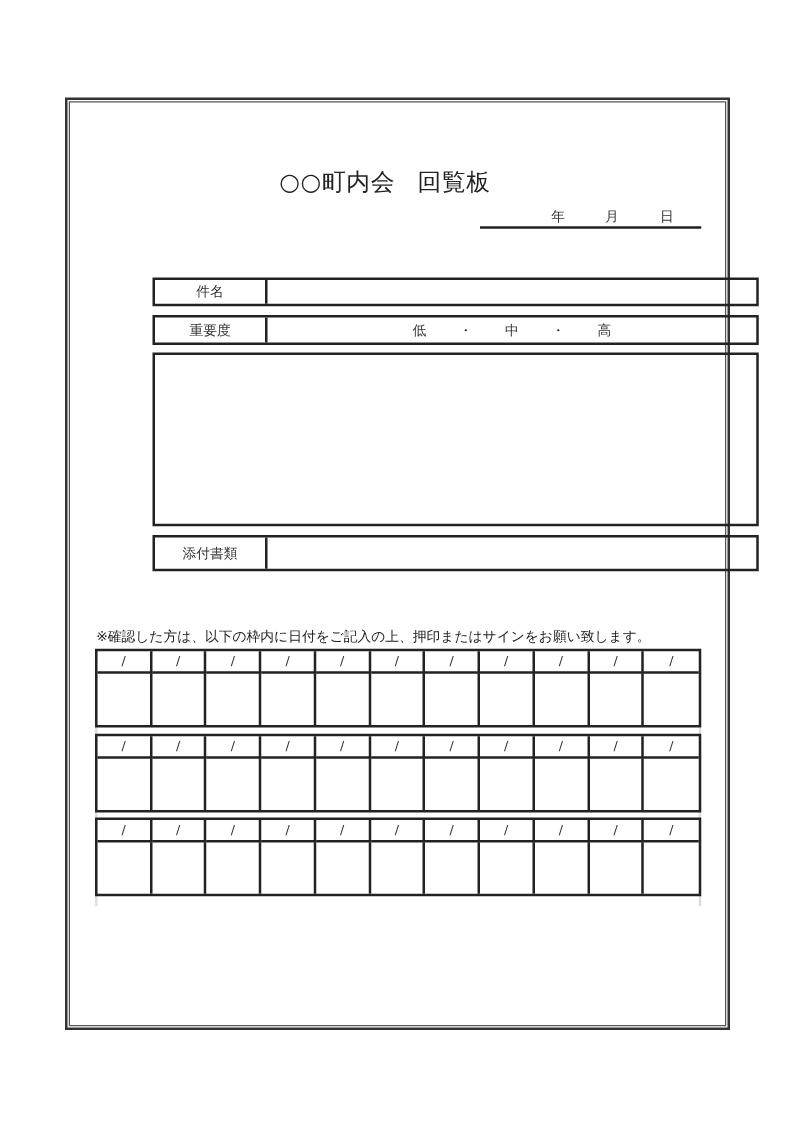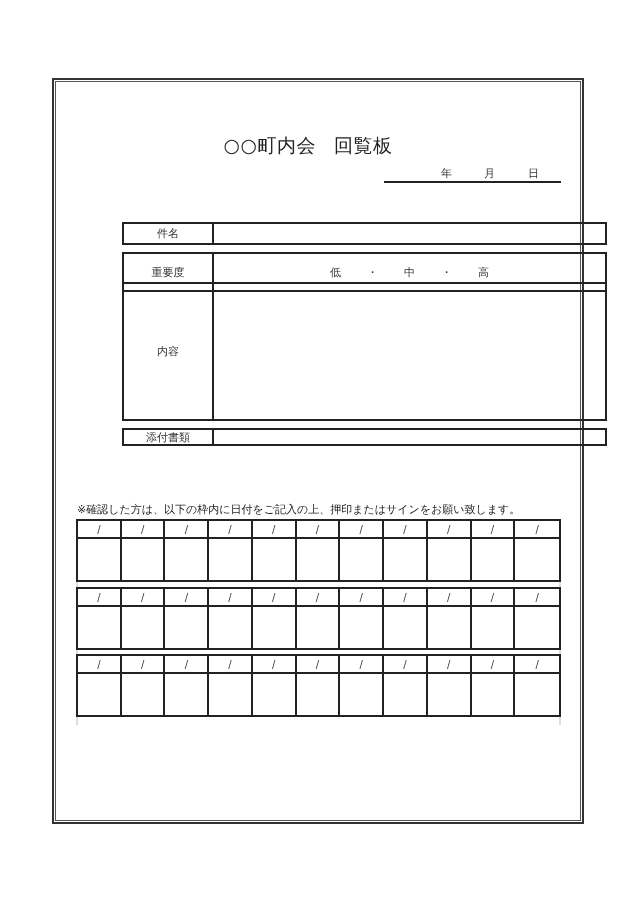--- a/index.html
+++ b/index.html
@@ -130,37 +130,36 @@
   <span class="date-label" style="left:484px;">月</span>
   <span class="date-label" style="left:528px;">日</span>
   <div class="date-line"></div>
 </div>
 
 <div class="row-box" style="top:222px; height:23px;">
   <div class="row-label">件名</div>
   <div class="row-value"></div>
 </div>
 
-<div class="row-box" style="top:252px; height:40px;">
+<div class="row-box" style="top:252px; height:24px;">
   <div class="row-label">重要度</div>
   <div class="row-value priority">
     <span>低</span>
     <span class="dot">・</span>
     <span>中</span>
     <span class="dot">・</span>
     <span>高</span>
   </div>
 </div>
 
 <div class="row-box" style="top:282px; height:139px;">
-  <div class="row-label">内容</div>
   <div class="row-value"></div>
 </div>
 
-<div class="row-box" style="top:428px; height:18px;">
+<div class="row-box" style="top:428px; height:29px;">
   <div class="row-label">添付書類</div>
   <div class="row-value"></div>
 </div>
 
 <div class="note">※確認した方は、以下の枠内に日付をご記入の上、押印またはサインをお願い致します。</div>
 
 <div class="guide" style="left:76px; top:519px; height:206px;"></div>
 <div class="guide" style="left:559px; top:519px; height:206px;"></div>
 
 <div class="grid" style="top:519px;">

